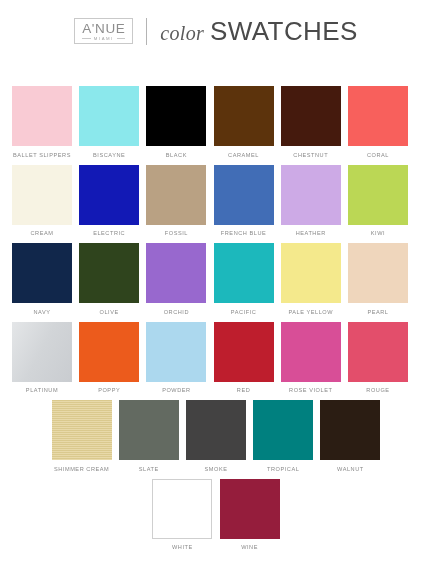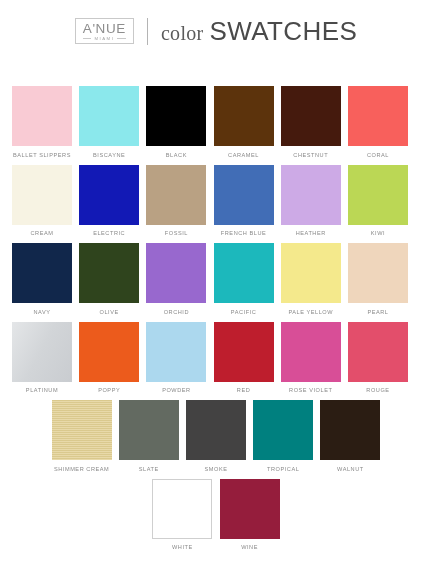--- a/index.html
+++ b/index.html
@@ -71,20 +71,21 @@
     background: #b4b4b4;
   }
   .title {
     display: flex;
     align-items: baseline;
     gap: 6px;
     white-space: nowrap;
   }
   .title-italic {
     font-family: "Liberation Serif", serif;
+    font-style: italic;
     font-size: 20px;
     color: #5b5b5b;
     letter-spacing: 0.3px;
   }
   .title-bold {
     font-family: "Liberation Sans", sans-serif;
     font-size: 26px;
     color: #4a4a4a;
     letter-spacing: 0.4px;
     font-weight: 400;

